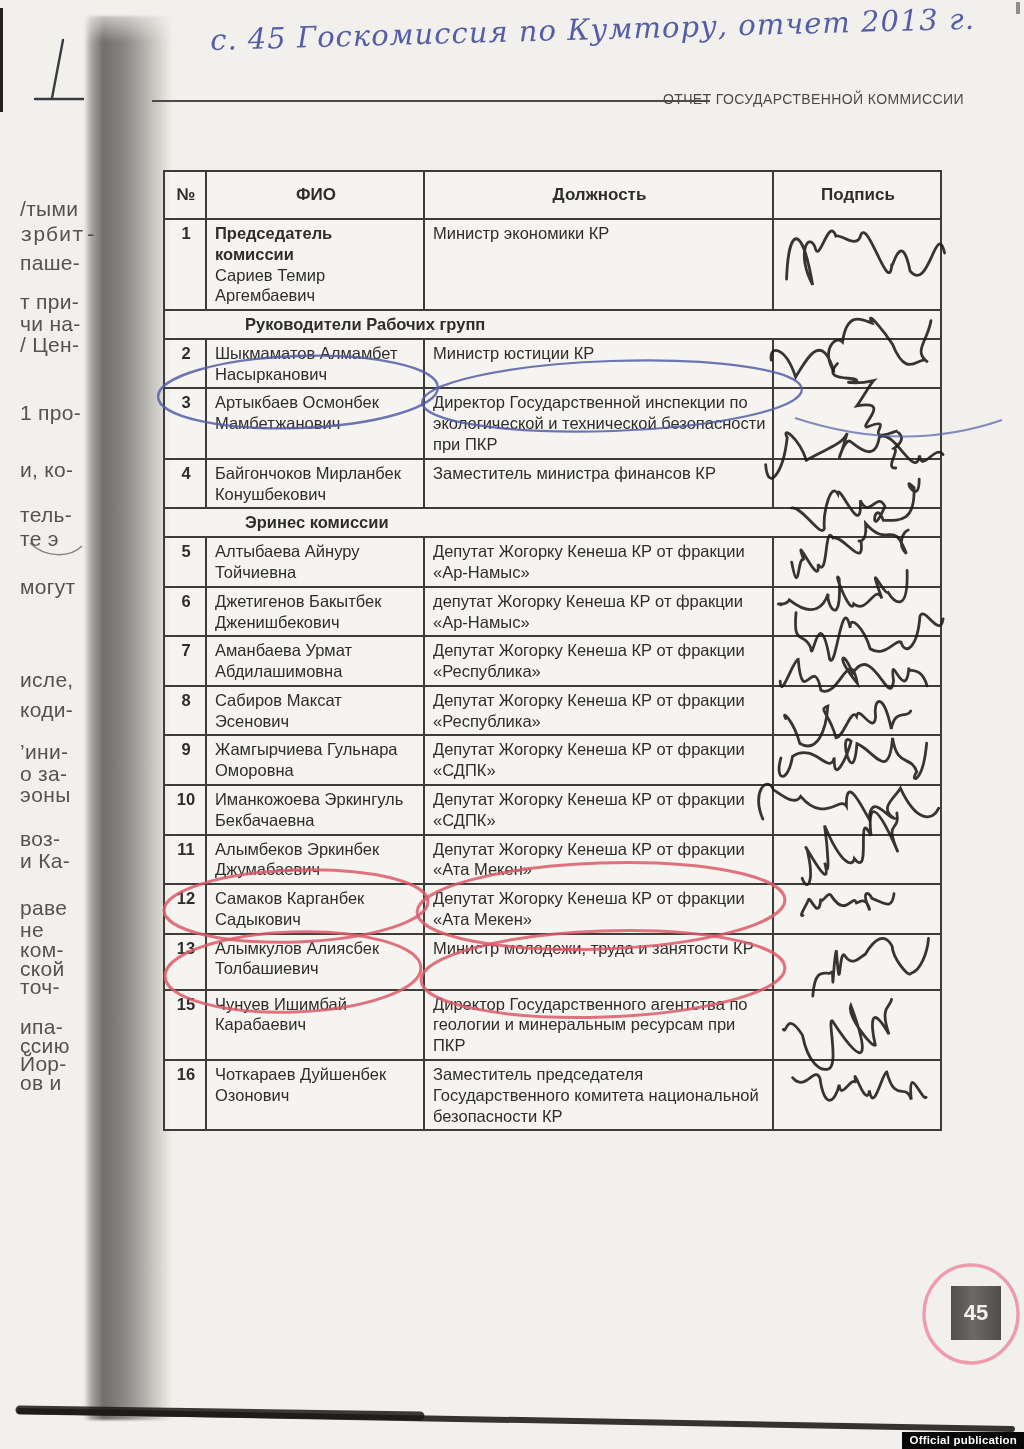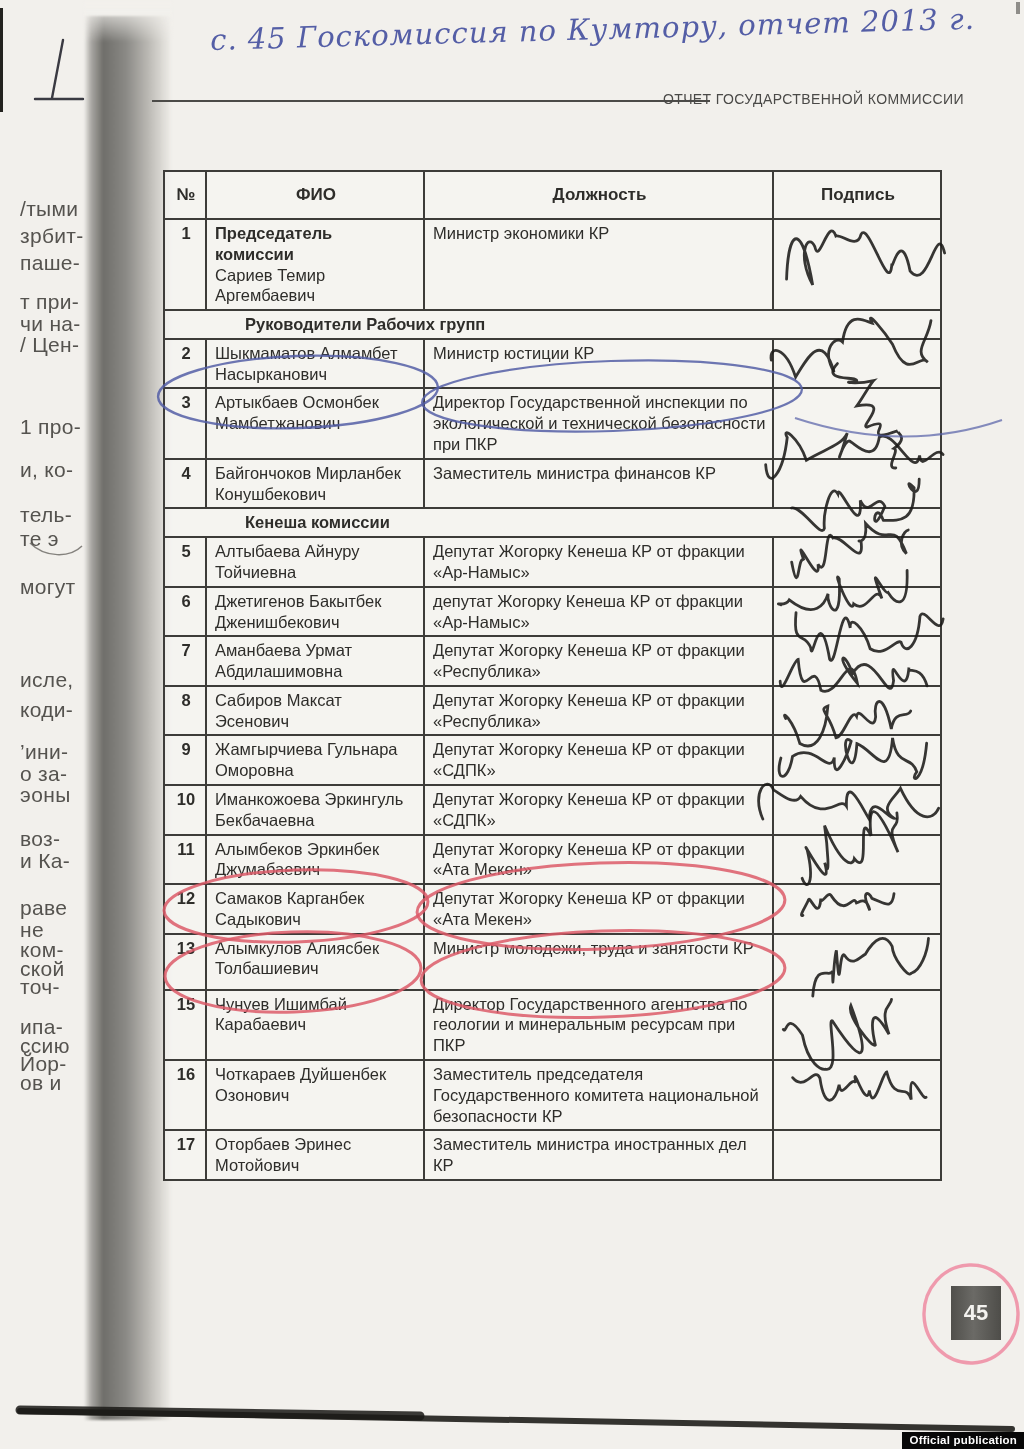--- a/index.html
+++ b/index.html
@@ -102,26 +102,26 @@
 <body>
 
 <div class="page">
 
   <div class="scan-band"></div>
   <div class="edge-mark"></div>
   <div class="corner-tick"></div>
 
   <div class="margin-frags">
       <span style="top: 197px;">/тыми</span>
-      <span style="top: 224px;">зрбит-</span>
+      <span style="top: 224px; font-family: Liberation Mono, monospace;">зрбит-</span>
       <span style="top: 251px;">паше-</span>
       <span style="top: 290px;">т при-</span>
       <span style="top: 312px;">чи на-</span>
       <span style="top: 333px;">/ Цен-</span>
-      <span style="top: 415px;">1 про-</span>
+      <span style="top: 401px;">1 про-</span>
       <span style="top: 458px;">и, ко-</span>
       <span style="top: 503px;">тель-</span>
       <span style="top: 527px;">те  э</span>
       <span style="top: 575px;">могут</span>
       <span style="top: 668px;">исле,</span>
       <span style="top: 690px; margin-top: 8px;">коди-</span>
       <span style="top: 740px;">’ини-</span>
       <span style="top: 762px;">о за-</span>
       <span style="top: 783px;">эоны</span>
       <span style="top: 827px;">воз-</span>
@@ -179,21 +179,21 @@
           <td>Директор Государственной инспекции по экологической и технической безопасности при  ПКР</td>
           <td></td>
         </tr>
         <tr style="height: 42px;">
           <td class="cell-num">4</td>
           <td>Байгончоков Мирланбек Конушбекович</td>
           <td>Заместитель министра финансов КР</td>
           <td></td>
         </tr>
         <tr class="section-row" style="height: 20px;">
-          <td colspan="4">Кенеша комиссии</td>
+          <td colspan="4">Эринес комиссии</td>
         </tr>
         <tr style="height: 42px;">
           <td class="cell-num">5</td>
           <td>Алтыбаева Айнуру Тойчиевна</td>
           <td>Депутат Жогорку Кенеша КР от фракции «Ар-Намыс»</td>
           <td></td>
         </tr>
         <tr style="height: 42px;">
           <td class="cell-num">6</td>
           <td>Джетигенов Бакытбек Дженишбекович</td>
@@ -245,26 +245,20 @@
         <tr style="height: 64px;">
           <td class="cell-num">15</td>
           <td>Чунуев Ишимбай Карабаевич</td>
           <td>Директор Государственного агентства по геологии и минеральным ресурсам при ПКР</td>
           <td></td>
         </tr>
         <tr style="height: 60px;">
           <td class="cell-num">16</td>
           <td>Чоткараев Дуйшенбек Озонович</td>
           <td>Заместитель председателя Государственного комитета национальной безопасности КР</td>
-          <td></td>
-        </tr>
-        <tr style="height: 36px;">
-          <td class="cell-num">17</td>
-          <td>Оторбаев Эринес Мотойович</td>
-          <td>Заместитель министра иностранных дел КР</td>
           <td></td>
         </tr>
       </tbody>
   </table>
 
   <div class="pagenum-box">45</div>
 
   <svg class="overlay" width="1024" height="1449" viewBox="0 0 1024 1449" xmlns="http://www.w3.org/2000/svg">
       <path d="M 785.0 272.7 C 791.2 221.9, 805.1 215.6, 810.5 280.7 C 796.7 248.5, 810.6 227.2, 816.0 242.8 C 818.6 262.8, 832.5 212.5, 837.9 234.0 C 843.8 232.0, 857.7 250.3, 863.1 234.5 C 872.0 221.2, 885.9 301.0, 891.3 266.3 C 889.5 278.4, 903.4 227.6, 908.8 275.5 C 925.4 299.1, 939.3 226.0, 944.7 260.4" fill="none" stroke="#1b1a18" stroke-width="2.8" stroke-linecap="round" opacity="0.88" transform="rotate(-5 860 258)"></path>
       <path d="M 770.5 348.0 C 769.7 333.2, 786.0 334.4, 792.2 368.1 C 808.5 347.7, 824.8 327.6, 831.0 368.5 C 821.0 344.3, 837.3 331.8, 843.5 340.0 C 852.9 306.6, 869.2 322.7, 875.4 325.4 C 870.2 308.8, 886.4 335.5, 892.7 349.1 C 902.6 389.7, 918.8 360.9, 925.1 371.6 C 911.6 358.6, 927.9 351.3, 934.1 331.0" fill="none" stroke="#1b1a18" stroke-width="2.8" stroke-linecap="round" opacity="0.88" transform="rotate(-8 858 348)"></path>

